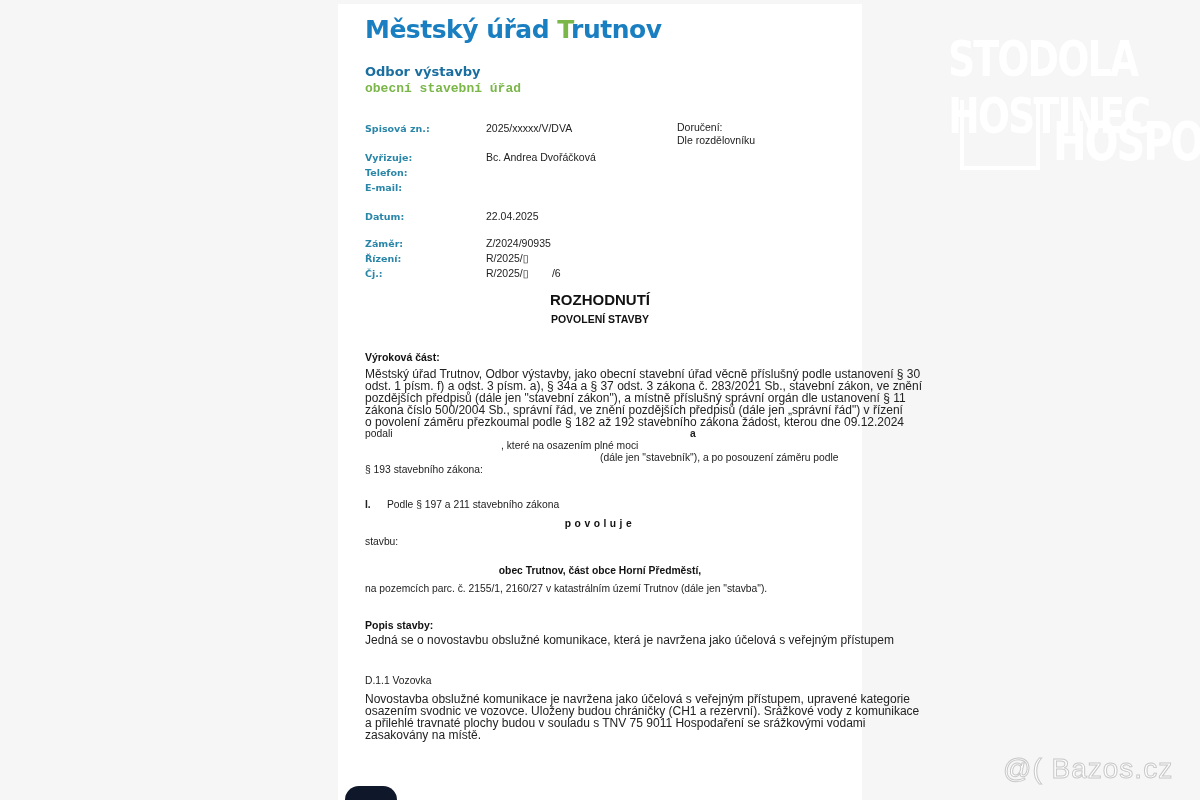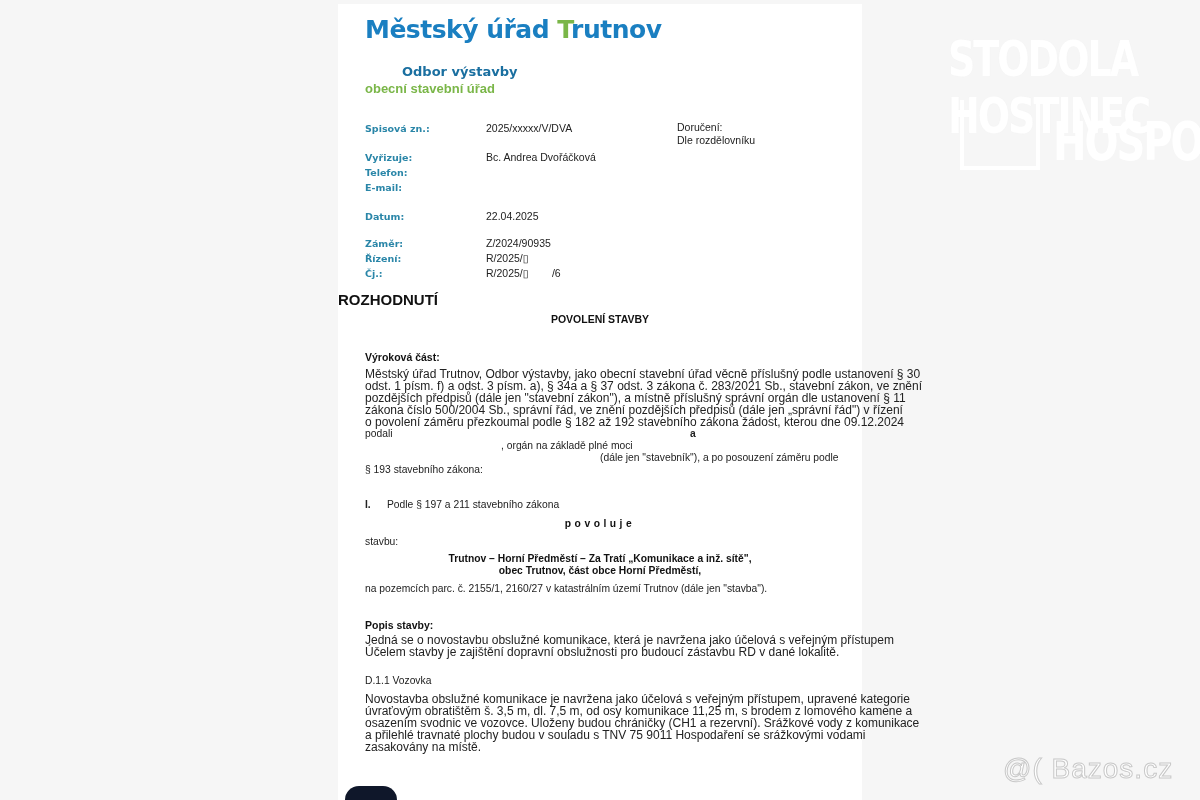--- a/index.html
+++ b/index.html
@@ -43,42 +43,41 @@
     position: absolute; left: 27px; top: 11px;
     font-family: "DejaVu Sans", sans-serif; font-weight: bold;
     font-size: 25px; color: #1a7fc1; letter-spacing: -0.5px;
     white-space: nowrap;
   }
   .logo .t-green { color: #7ab648; }
   .dept {
     position: absolute; left: 27px; top: 60px;
     font-family: "DejaVu Sans", sans-serif; font-weight: bold; font-size: 13px;
     color: #1a6fa0;
-    margin-left: 37px;
   }
   .dept-sub {
     position: absolute; left: 27px; top: 77px;
-    font-family: Liberation Sans, sans-serif; font-weight: bold; font-size: 13px;
+    font-family: Liberation Mono, monospace; font-weight: bold; font-size: 13px;
     color: #7ab648;
   }
   .meta-label {
     position: absolute; left: 27px;
     font-family: "DejaVu Sans", sans-serif; font-weight: bold; font-size: 9.5px;
     color: #2a86a8;
   }
   .meta-value {
     position: absolute; left: 108px;
     font-size: 10.5px; color: #222; margin-left: 40px;
   }
   .delivery {
     position: absolute; left: 299px; top: 117px;
     font-size: 10.5px; color: #222; line-height: 13px; margin-left: 40px;
   }
   .title {
-    position: absolute; left: 0; width: 524px; top: 287px; text-align: left;
+    position: absolute; left: 0; width: 524px; top: 287px; text-align: center;
     font-weight: bold; font-size: 15px; color: #111;
   }
   .subtitle {
     position: absolute; left: 0; width: 524px; top: 309px; text-align: center;
     font-weight: bold; font-size: 10.5px; color: #111;
   }
   .section-head {
     position: absolute; left: 27px;
     font-weight: bold; font-size: 10.5px; color: #111;
   }
@@ -163,46 +162,43 @@
 
   <div class="para" style="top:364px">
     <span class="ln">Městský úřad Trutnov, Odbor výstavby, jako obecní stavební úřad věcně příslušný podle ustanovení § 30</span>
     <span class="ln">odst. 1 písm. f) a odst. 3 písm. a),  § 34a a § 37 odst. 3 zákona č. 283/2021 Sb., stavební zákon, ve znění</span>
     <span class="ln">pozdějších předpisů (dále jen "stavební zákon"), a místně příslušný správní orgán dle ustanovení § 11</span>
     <span class="ln">zákona číslo 500/2004 Sb., správní řád, ve znění pozdějších předpisů (dále jen „správní řád") v řízení</span>
     <span class="ln">o povolení záměru přezkoumal podle § 182 až 192 stavebního zákona žádost, kterou dne 09.12.2024</span>
   </div>
   <div class="abs" style="left:27px; top:424px">podali</div>
   <div class="abs bold" style="left:352px; top:424px">a</div>
-  <div class="abs" style="left:163px; top:436px">, orgán na základě plné moci</div>
+  <div class="abs" style="left:163px; top:436px">, které na osazením plné moci</div>
   <div class="abs" style="left:262px; top:448px">(dále jen "stavebník"), a po posouzení záměru podle</div>
   <div class="abs" style="left:27px; top:460px">§ 193 stavebního zákona:</div>
 
   <div class="abs bold" style="left:27px; top:495px">I.</div>
   <div class="abs" style="left:49px; top:495px">Podle § 197 a 211 stavebního zákona</div>
 
   <div class="centered spaced" style="top:514px">povoluje</div>
   <div class="abs" style="left:27px; top:532px">stavbu:</div>
 
-  <div class="centered" style="top:549px">Trutnov – Horní Předměstí – Za Tratí „Komunikace a inž. sítě",</div>
   <div class="centered" style="top:561px">obec Trutnov, část obce Horní Předměstí,</div>
 
   <div class="abs" style="left:27px; top:579px">na pozemcích parc. č. 2155/1, 2160/27 v katastrálním území Trutnov (dále jen "stavba").</div>
 
   <div class="section-head" style="top:615px">Popis stavby:</div>
   <div class="para" style="top:630px">
     <span class="ln">Jedná se o novostavbu obslužné komunikace, která je navržena jako účelová s veřejným přístupem</span>
-    <span class="ln last">Účelem stavby je zajištění dopravní obslužnosti pro budoucí zástavbu RD v dané lokalitě.</span>
   </div>
 
   <div class="abs" style="left:27px; top:671px">D.1.1 Vozovka</div>
 
   <div class="para" style="top:689px">
     <span class="ln">Novostavba obslužné komunikace je navržena jako účelová s veřejným přístupem, upravené kategorie</span>
-    <span class="ln">úvraťovým obratištěm š. 3,5 m, dl. 7,5 m, od osy komunikace 11,25 m, s brodem z lomového kamene a</span>
     <span class="ln">osazením svodnic ve vozovce. Uloženy budou chráničky (CH1 a rezervní). Srážkové vody z komunikace</span>
     <span class="ln">a přilehlé travnaté plochy budou v souladu s TNV 75 9011 Hospodaření se srážkovými vodami</span>
     <span class="ln last">zasakovány na místě.</span>
   </div>
 </div>
 
 <div class="sp-badge">SP</div>
 <div class="bazos">@( Bazos.cz</div>
 
 </body></html>

